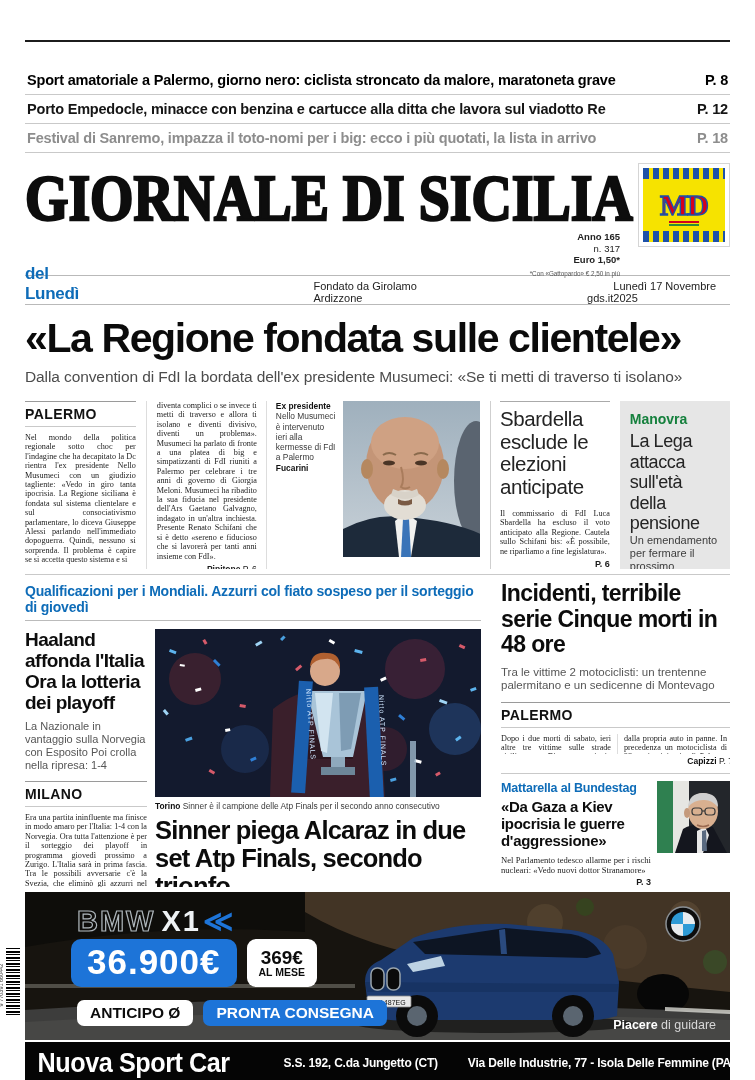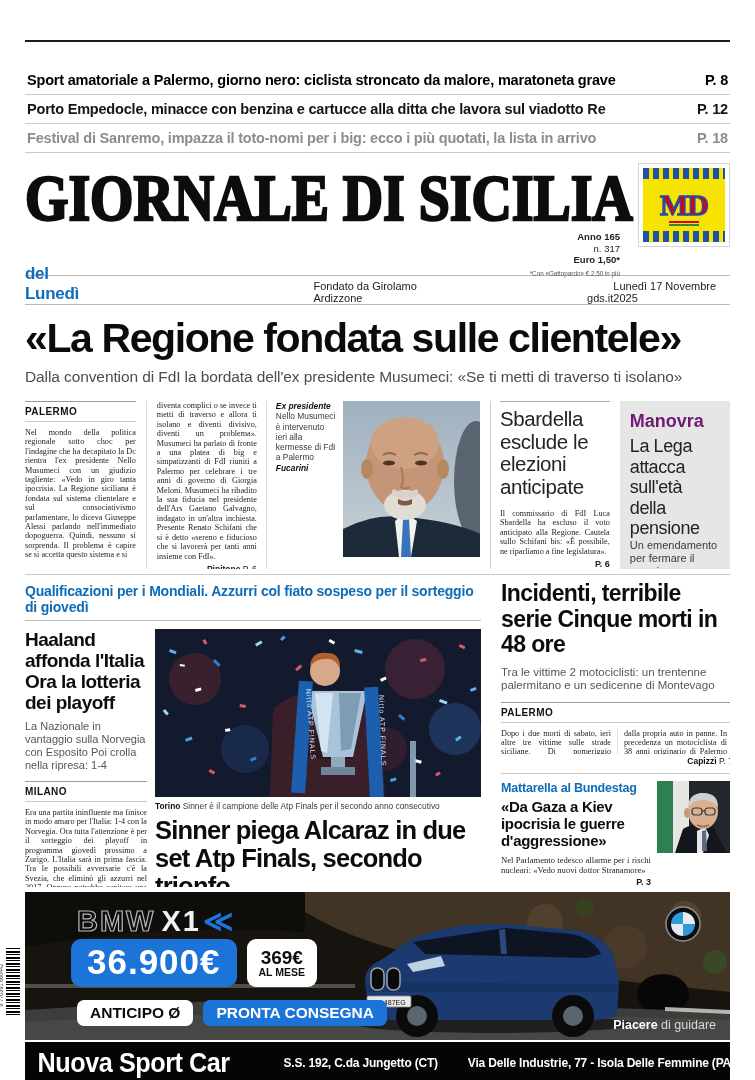--- a/index.html
+++ b/index.html
@@ -36,37 +36,37 @@
   .datebar { display:flex; align-items:flex-end; border-top:1px solid #b9b9b9; border-bottom:1px solid #b9b9b9; height:30px; font-size:11px; color:#222; }
   .datebar .edition { color:#0e6cb8; font-weight:bold; font-size:17px; letter-spacing:-0.3px; }
   .datebar .founded { margin-left:215px; }
   .datebar .site { margin-left:135px; }
   .datebar .date { margin-left:auto; }
 
   
   .lead-hl { font-size:41px; font-weight:bold; letter-spacing:-1.4px; color:#0b0b0b; white-space:nowrap; margin-top:10px; line-height:46px; }
   .lead-sub { font-size:15.5px; color:#4c4c4c; letter-spacing:-0.1px; margin-top:7px; white-space:nowrap; }
   .lead-row { display:flex; margin-top:15px; height:168px; overflow:hidden; }
-  .kicker { font-size:10px; font-weight:bold; letter-spacing:0.4px; border-top:1px solid #9a9a9a; border-bottom:1px solid #c9c9c9; padding:4px 0 4px 0; margin-bottom:6px; color:#111; }
+  .kicker { font-size:14px; font-weight:bold; letter-spacing:0.4px; border-top:1px solid #9a9a9a; border-bottom:1px solid #c9c9c9; padding:4px 0 4px 0; margin-bottom:6px; color:#111; }
   .body { font-family:"Liberation Serif", serif; font-size:8.2px; line-height:9.4px; text-align:justify; color:#1c1c1c; }
   .c1 { width:113px; }
   .c2 { width:113px; margin-left:10px; padding-left:10px; border-left:1px solid #ddd; display:flex; flex-direction:column; }
   .byline { margin-top:3px; text-align:right; font-size:8.5px; color:#1a1a1a; }
   .byline b { font-weight:bold; }
   .capcol { width:72px; margin-left:9px; padding-left:9px; border-left:1px solid #ddd; }
   .caption { font-size:8.4px; line-height:10.3px; color:#3a3a3a; }
-  .caption b { color:#111;font-style:italic; }
+  .caption b { color:#111; }
   .photo-musumeci { width:140px; height:156px; margin-left:6px; background:#b9c4cc; overflow:hidden; }
   .vrule { width:1px; background:#cfcfcf; margin:0 9px 0 10px; }
   .sbardella { width:112px; border-top:1px solid #aaa; padding-top:6px; display:flex; flex-direction:column; }
   .sbardella h3 { font-size:20.5px; line-height:22.5px; font-weight:normal; letter-spacing:-0.4px; color:#242424; }
   .sbardella .body { margin-top:auto; }
   .pgright { text-align:right; font-size:9px; font-weight:bold; color:#1a1a1a; margin-top:3px; }
   .graybox { width:112px; margin-left:10px; background:#e6e6e6; padding:10px 10px 8px 10px; display:flex; flex-direction:column; }
-  .gb-kicker { color:#701a75; font-weight:bold; font-size:18px; margin-bottom:4px; }
+  .gb-kicker { color:#15803d; font-weight:bold; font-size:14px; margin-bottom:4px; }
   .graybox h3 { font-size:18px; line-height:20.5px; font-weight:normal; letter-spacing:-0.4px; color:#242424; }
   .gb-body { font-size:11px; line-height:13px; color:#3c3c3c; margin-top:auto; }
 
   .hr-full { border-top:1px solid #c9c9c9; margin-top:5px; }
 
   
   .sports-row { display:flex; margin-top:4px; height:308px; overflow:hidden; }
   .sports-left { width:456px; }
   .blue-strip { color:#0e6cb8; font-weight:bold; font-size:14px; letter-spacing:-0.2px; padding:4px 0 5px 0; border-bottom:1px solid #bbb; }
   .sports-cols { display:flex; margin-top:8px; }

